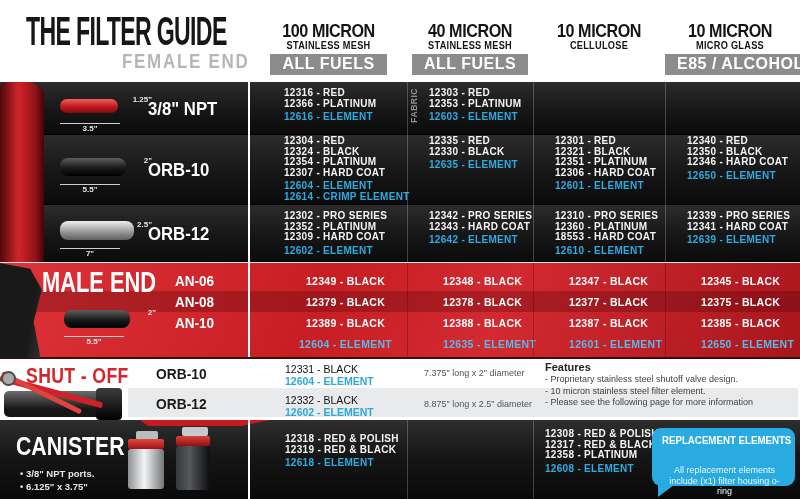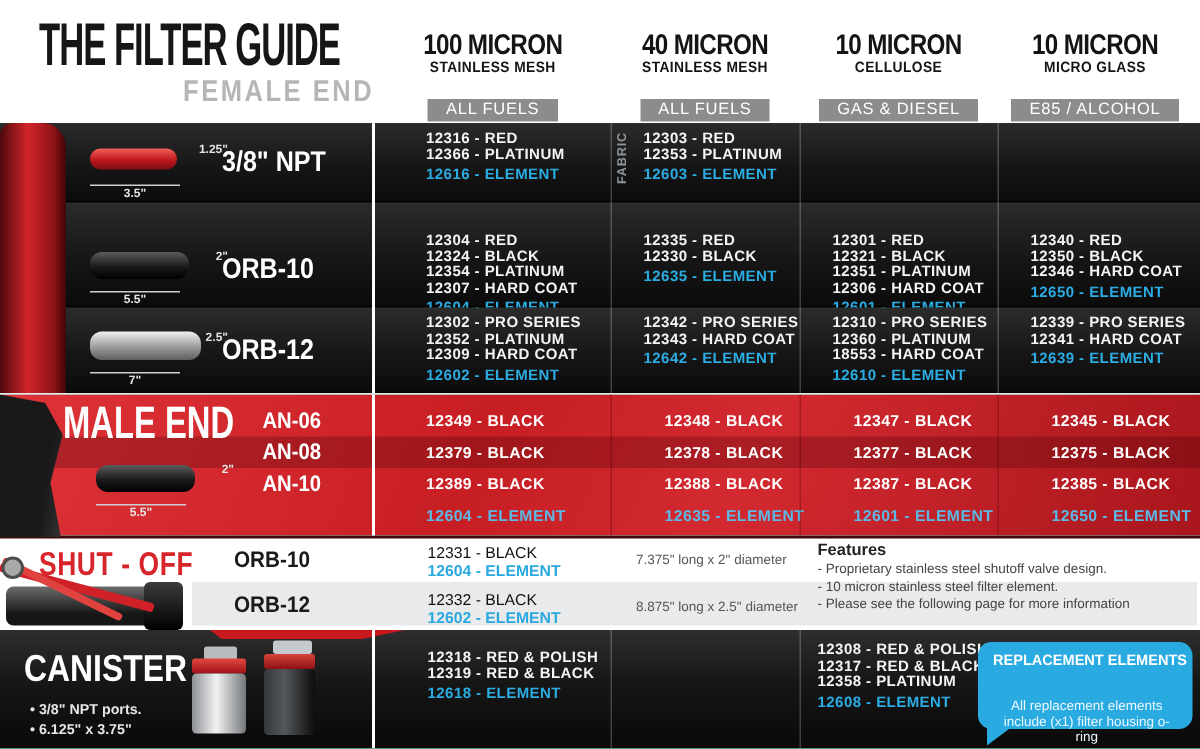--- a/index.html
+++ b/index.html
@@ -11,43 +11,43 @@
          letter-spacing:-1px;transform:scale(0.68,1.18);transform-origin:left top;white-space:nowrap;}
   .subtitle{position:absolute;left:122px;top:50px;font-size:20px;font-weight:bold;color:#b4b6b8;
             letter-spacing:2px;transform:scaleX(0.85);transform-origin:left top;white-space:nowrap;}
   .colhead{position:absolute;top:20px;text-align:center;}
   .ch1{left:250px;width:157px;} .ch2{left:407px;width:126px;}
   .ch3{left:533px;width:132px;} .ch4{left:665px;width:130px;}
   .ch-micron{font-size:19px;font-weight:bold;color:#141414;letter-spacing:-0.5px;
              transform:scaleX(0.85);white-space:nowrap;}
   .ch-media{font-size:10px;font-weight:bold;color:#141414;letter-spacing:0.3px;margin-top:-2px;
             transform:scaleX(0.92);white-space:nowrap;}
-  .ch-badge{display:inline-block;margin-top:15px;background:#8a8c8e;color:#fff;font-size:11px;
-            font-weight:normal;padding:1px 12px 2px;letter-spacing:0.5px;white-space:nowrap;}
+  .ch-badge{display:inline-block;margin-top:3px;background:#8a8c8e;color:#fff;font-size:16px;
+            font-weight:bold;padding:1px 12px 2px;letter-spacing:0.5px;white-space:nowrap;}
   
   .vline{position:absolute;top:0;bottom:0;left:248px;width:2px;background:#fff;z-index:7;}
   .cdiv{position:absolute;top:0;bottom:0;width:1px;z-index:6;}
   .cdl{background:rgba(255,255,255,0.22);} .cdr{background:rgba(70,0,0,0.30);}
   .cd1{left:407px;} .cd2{left:533px;} .cd3{left:665px;}
   .part,.elem{font-size:10px;font-weight:bold;line-height:10.5px;letter-spacing:0.3px;white-space:nowrap;}
   .part{color:#f4f4f4;} .elem{color:#2bace2;}
   .elems{margin-top:3px;}
   
   .female{position:absolute;left:0;top:82px;width:800px;height:180px;background:#0c0c0c;}
   .frow{position:absolute;left:0;width:800px;display:grid;
         grid-template-columns:250px 157px 126px 132px 135px;box-sizing:border-box;
         background:linear-gradient(180deg,#2b2b2b 0%,#161616 55%,#0b0b0b 100%);
         border-top:1px solid rgba(255,255,255,0.14);border-bottom:1px solid #000;}
   .fr1{top:0;height:53px;} .fr2{top:53px;height:70px;} .fr3{top:123px;height:57px;}
   .fhead{position:relative;}
   .flabel{position:absolute;left:148px;top:50%;transform:translateY(-50%) scaleX(0.88);
           transform-origin:left center;font-size:19px;font-weight:bold;color:#fff;white-space:nowrap;}
   .cell{position:relative;padding:5px 2px 2px 22px;overflow:visible;}
   .cell.c1{padding-left:34px;}
-  .fr2 .cell{padding-top:20px;}
+  .fr2 .cell{padding-top:0;}
   .fabric{position:absolute;left:2px;top:5px;color:#8d9398;font-size:8.5px;font-weight:bold;
           letter-spacing:0.5px;writing-mode:vertical-rl;transform:rotate(180deg);}
   .thumb{position:absolute;left:52px;top:50%;transform:translateY(-50%);width:96px;height:42px;}
   .capsule{position:absolute;left:8px;border-radius:8px;}
   .cap-red{top:11px;width:58px;height:14px;background:linear-gradient(180deg,#f0605a,#c0181d 55%,#7c0d10);}
   .cap-black{top:9px;width:66px;height:18px;background:linear-gradient(180deg,#5d5d5d,#1a1a1a 55%,#000);}
   .cap-silver{top:8px;width:74px;height:19px;background:linear-gradient(180deg,#f0f0f0,#9b9b9b 55%,#5f5f5f);}
   .dim-h{position:absolute;right:-4px;top:7px;font-size:8px;font-weight:bold;color:#e4e4e4;white-space:nowrap;}
   .dim-w{position:absolute;left:8px;bottom:-3px;width:60px;text-align:center;font-size:8px;font-weight:bold;
          color:#e4e4e4;border-top:1px solid #cfcfcf;}
@@ -56,21 +56,21 @@
   
   .male{position:absolute;left:0;top:262px;width:800px;height:95px;border-top:1px solid #e9e9e9;box-sizing:border-box;
         background:linear-gradient(112deg,#de3338 0%,#c71e24 40%,#d32930 62%,#a8161c 100%);}
   .mrow{position:absolute;left:0;width:800px;display:grid;align-items:center;
         grid-template-columns:250px 157px 126px 132px 135px;}
   .mr1{top:7px;height:21px;} .mr2{top:28px;height:21px;background:rgba(55,0,2,0.26);}
   .mr3{top:49px;height:21px;} .mr4{top:71px;height:20px;}
   .anlabel{grid-column:1;text-align:right;padding-right:40px;font-size:15px;font-weight:bold;color:#fff;
            transform:scaleX(0.9);transform-origin:right center;}
   .mpart{font-size:10.5px;font-weight:bold;color:#fff;letter-spacing:0.3px;padding-left:36px;white-space:nowrap;}
-  .mpart.c1{padding-left:34px;}
+  .mpart.c1{padding-left:34px;text-align:center;}
   .melem{color:#5cb9e6;}
   .mtitle{position:absolute;left:42px;top:2px;font-size:28px;font-weight:bold;color:#fff;z-index:6;
           transform:scale(0.78,1.08);transform-origin:left top;white-space:nowrap;}
   .mthumb{position:absolute;left:56px;top:38px;width:96px;height:42px;z-index:6;}
   .fitting{position:absolute;left:0;top:0;width:58px;height:95px;z-index:5;
            background:linear-gradient(100deg,#191919 55%,#303030 75%,#0d0d0d);
            clip-path:polygon(0 0,52% 6%,72% 28%,58% 62%,70% 100%,0 100%);}
   
   .shutoff{position:absolute;left:0;top:357px;width:800px;height:63px;background:#fff;
            border-top:2px solid #40090b;box-sizing:border-box;}
@@ -145,21 +145,20 @@
       <div class="ch-badge">ALL FUELS</div>
     </div>
     <div class="colhead ch2">
       <div class="ch-micron">40 MICRON</div>
       <div class="ch-media">STAINLESS MESH</div>
       <div class="ch-badge">ALL FUELS</div>
     </div>
     <div class="colhead ch3">
       <div class="ch-micron">10 MICRON</div>
       <div class="ch-media">CELLULOSE</div>
-      <div class="ch-badge">GAS &amp; DIESEL</div>
     </div>
     <div class="colhead ch4">
       <div class="ch-micron">10 MICRON</div>
       <div class="ch-media">MICRO GLASS</div>
       <div class="ch-badge">E85 / ALCOHOL</div>
     </div>
   </div>
 
   <div class="female">
     <div class="frow fr1">

